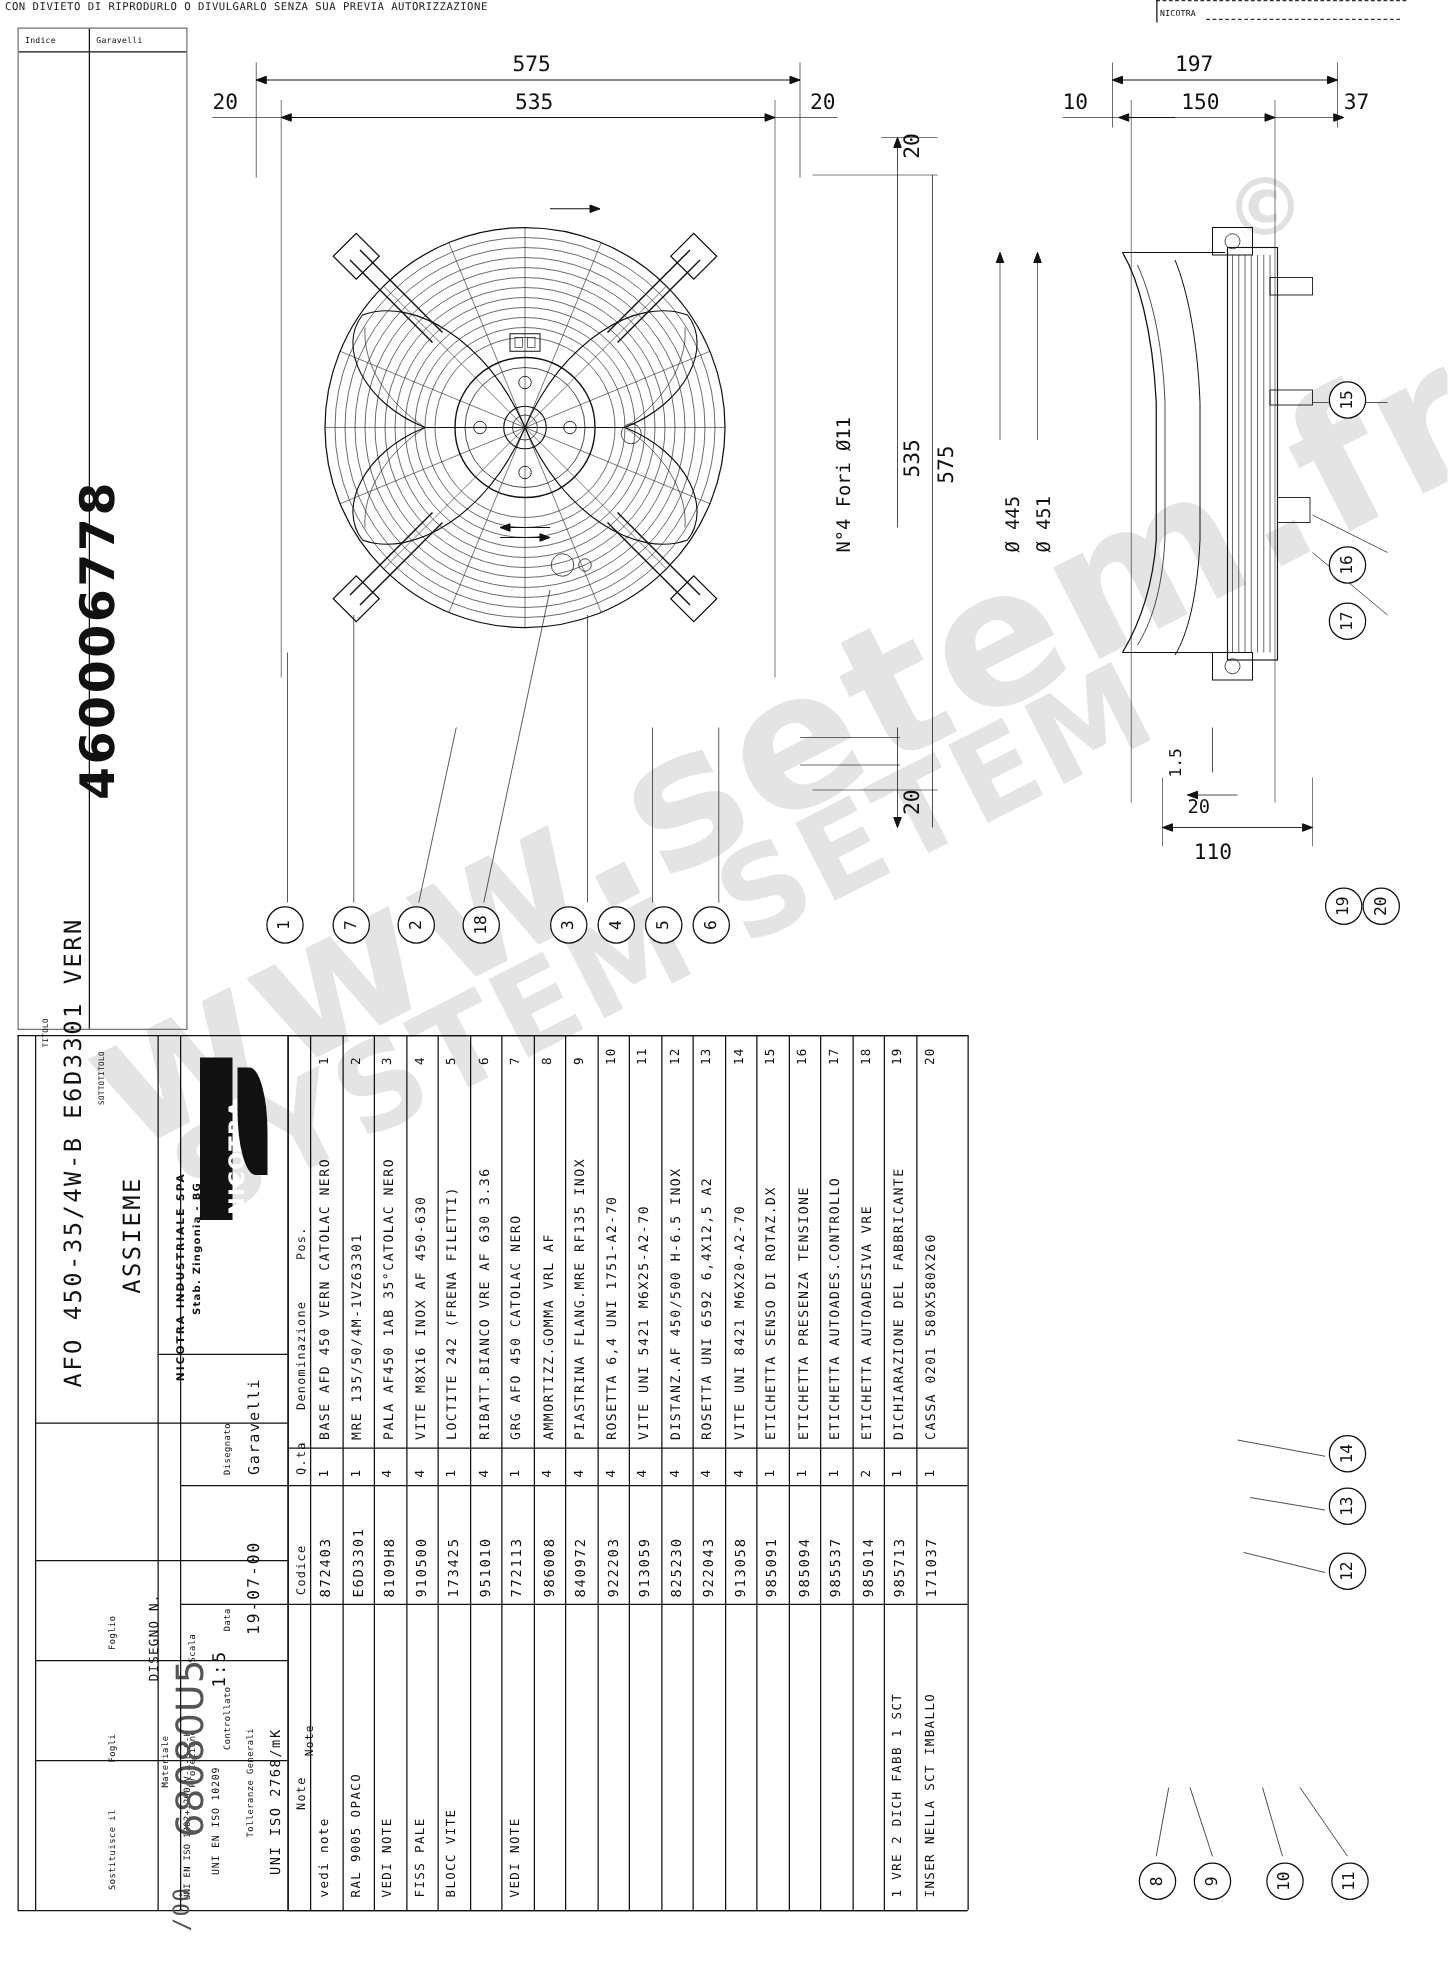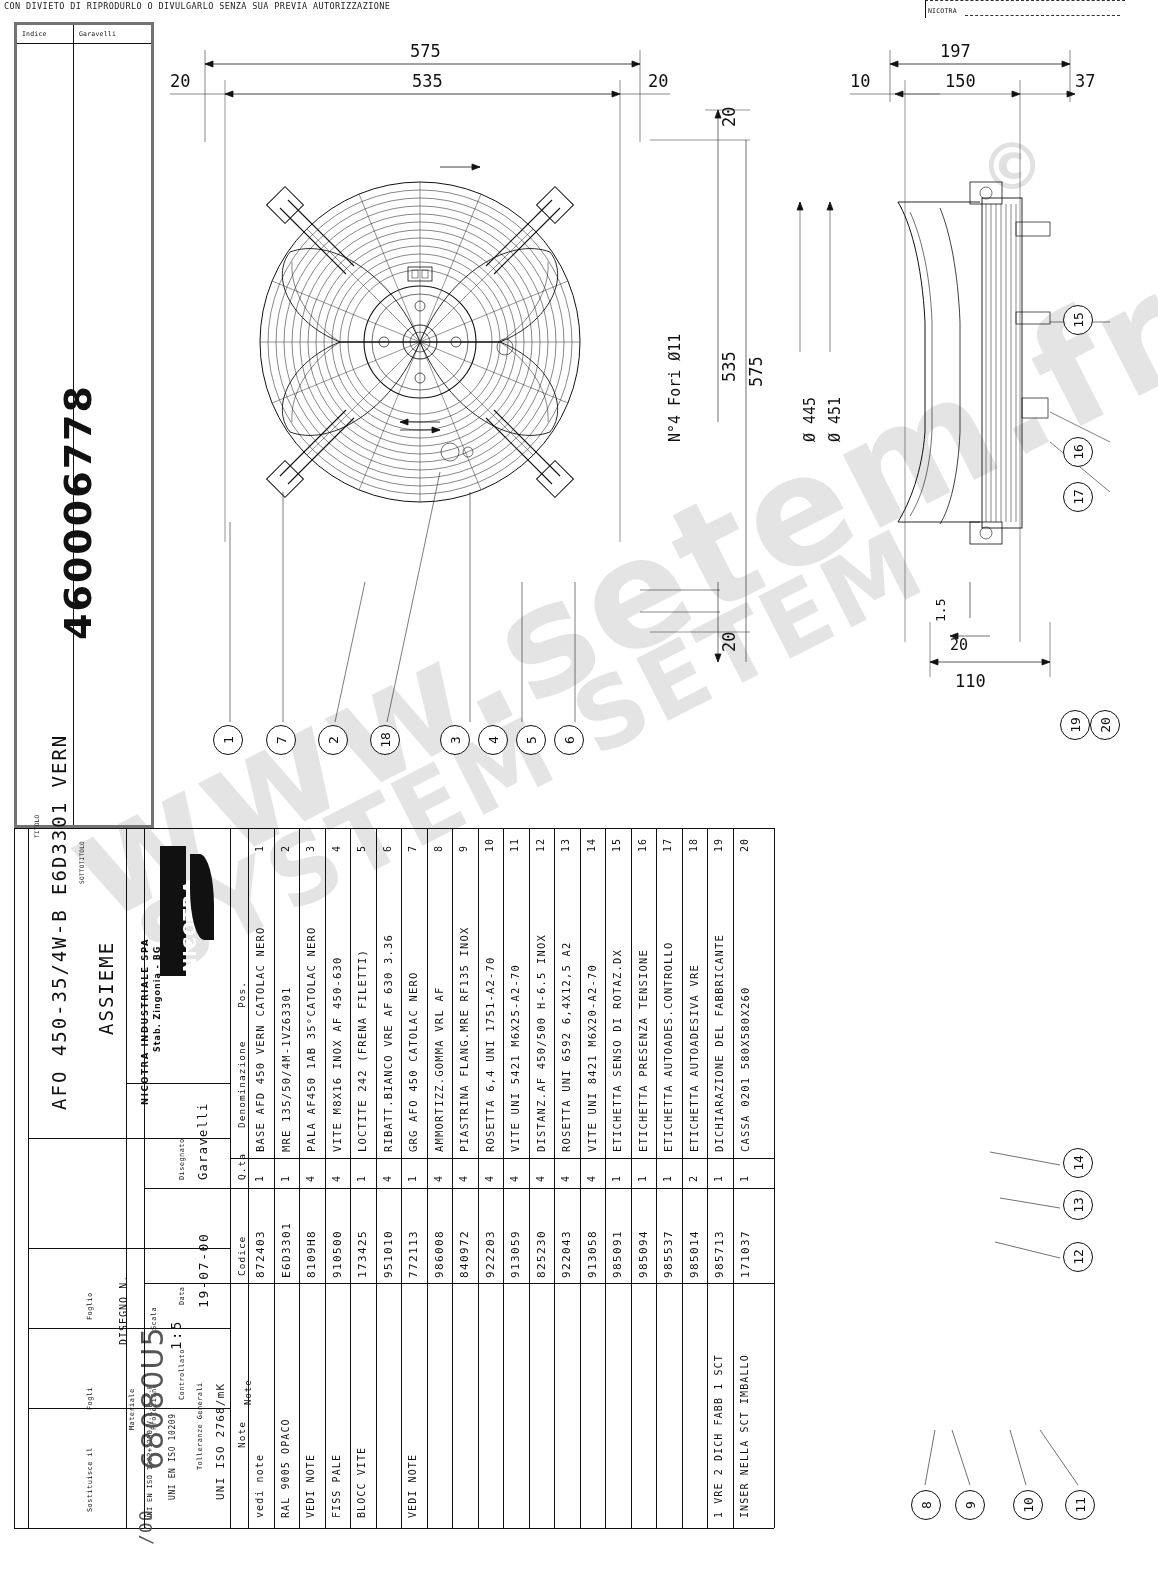--- a/index.html
+++ b/index.html
@@ -11,21 +11,21 @@
   .vl{width:1px;}
   .rot90{transform-origin:0 0;transform:rotate(-90deg);white-space:nowrap;}
   .tinytxt{font-size:6.5px;letter-spacing:.2px;}
 
   
   #legal{top:1px;left:4px;font-size:8.5px;letter-spacing:.4px;color:#222;
          font-family:"DejaVu Sans Mono",monospace;}
   #pratico-box{top:0px;left:925px;width:200px;height:18px;}
 
   
-  #revtab{left:14px;top:22px;width:134px;height:800px;border:3px solid #737373;}
+  #revtab{left:14px;top:22px;width:134px;height:800px;border:1px solid #737373;}
   #revtab .split{position:absolute;left:56px;top:0;width:1px;height:100%;background:#111;}
   #revtab .hdr{position:absolute;top:0;left:0;width:100%;height:18px;border-bottom:1px solid #111;}
 
   
   #bigpn{left:56px;top:640px;font-size:38px;font-weight:bold;letter-spacing:2px;
          font-family:"DejaVu Sans",sans-serif;}
 
   
   .wm{position:absolute;color:rgba(120,120,120,.20);font-weight:bold;
       font-family:"DejaVu Sans",sans-serif;pointer-events:none;}

